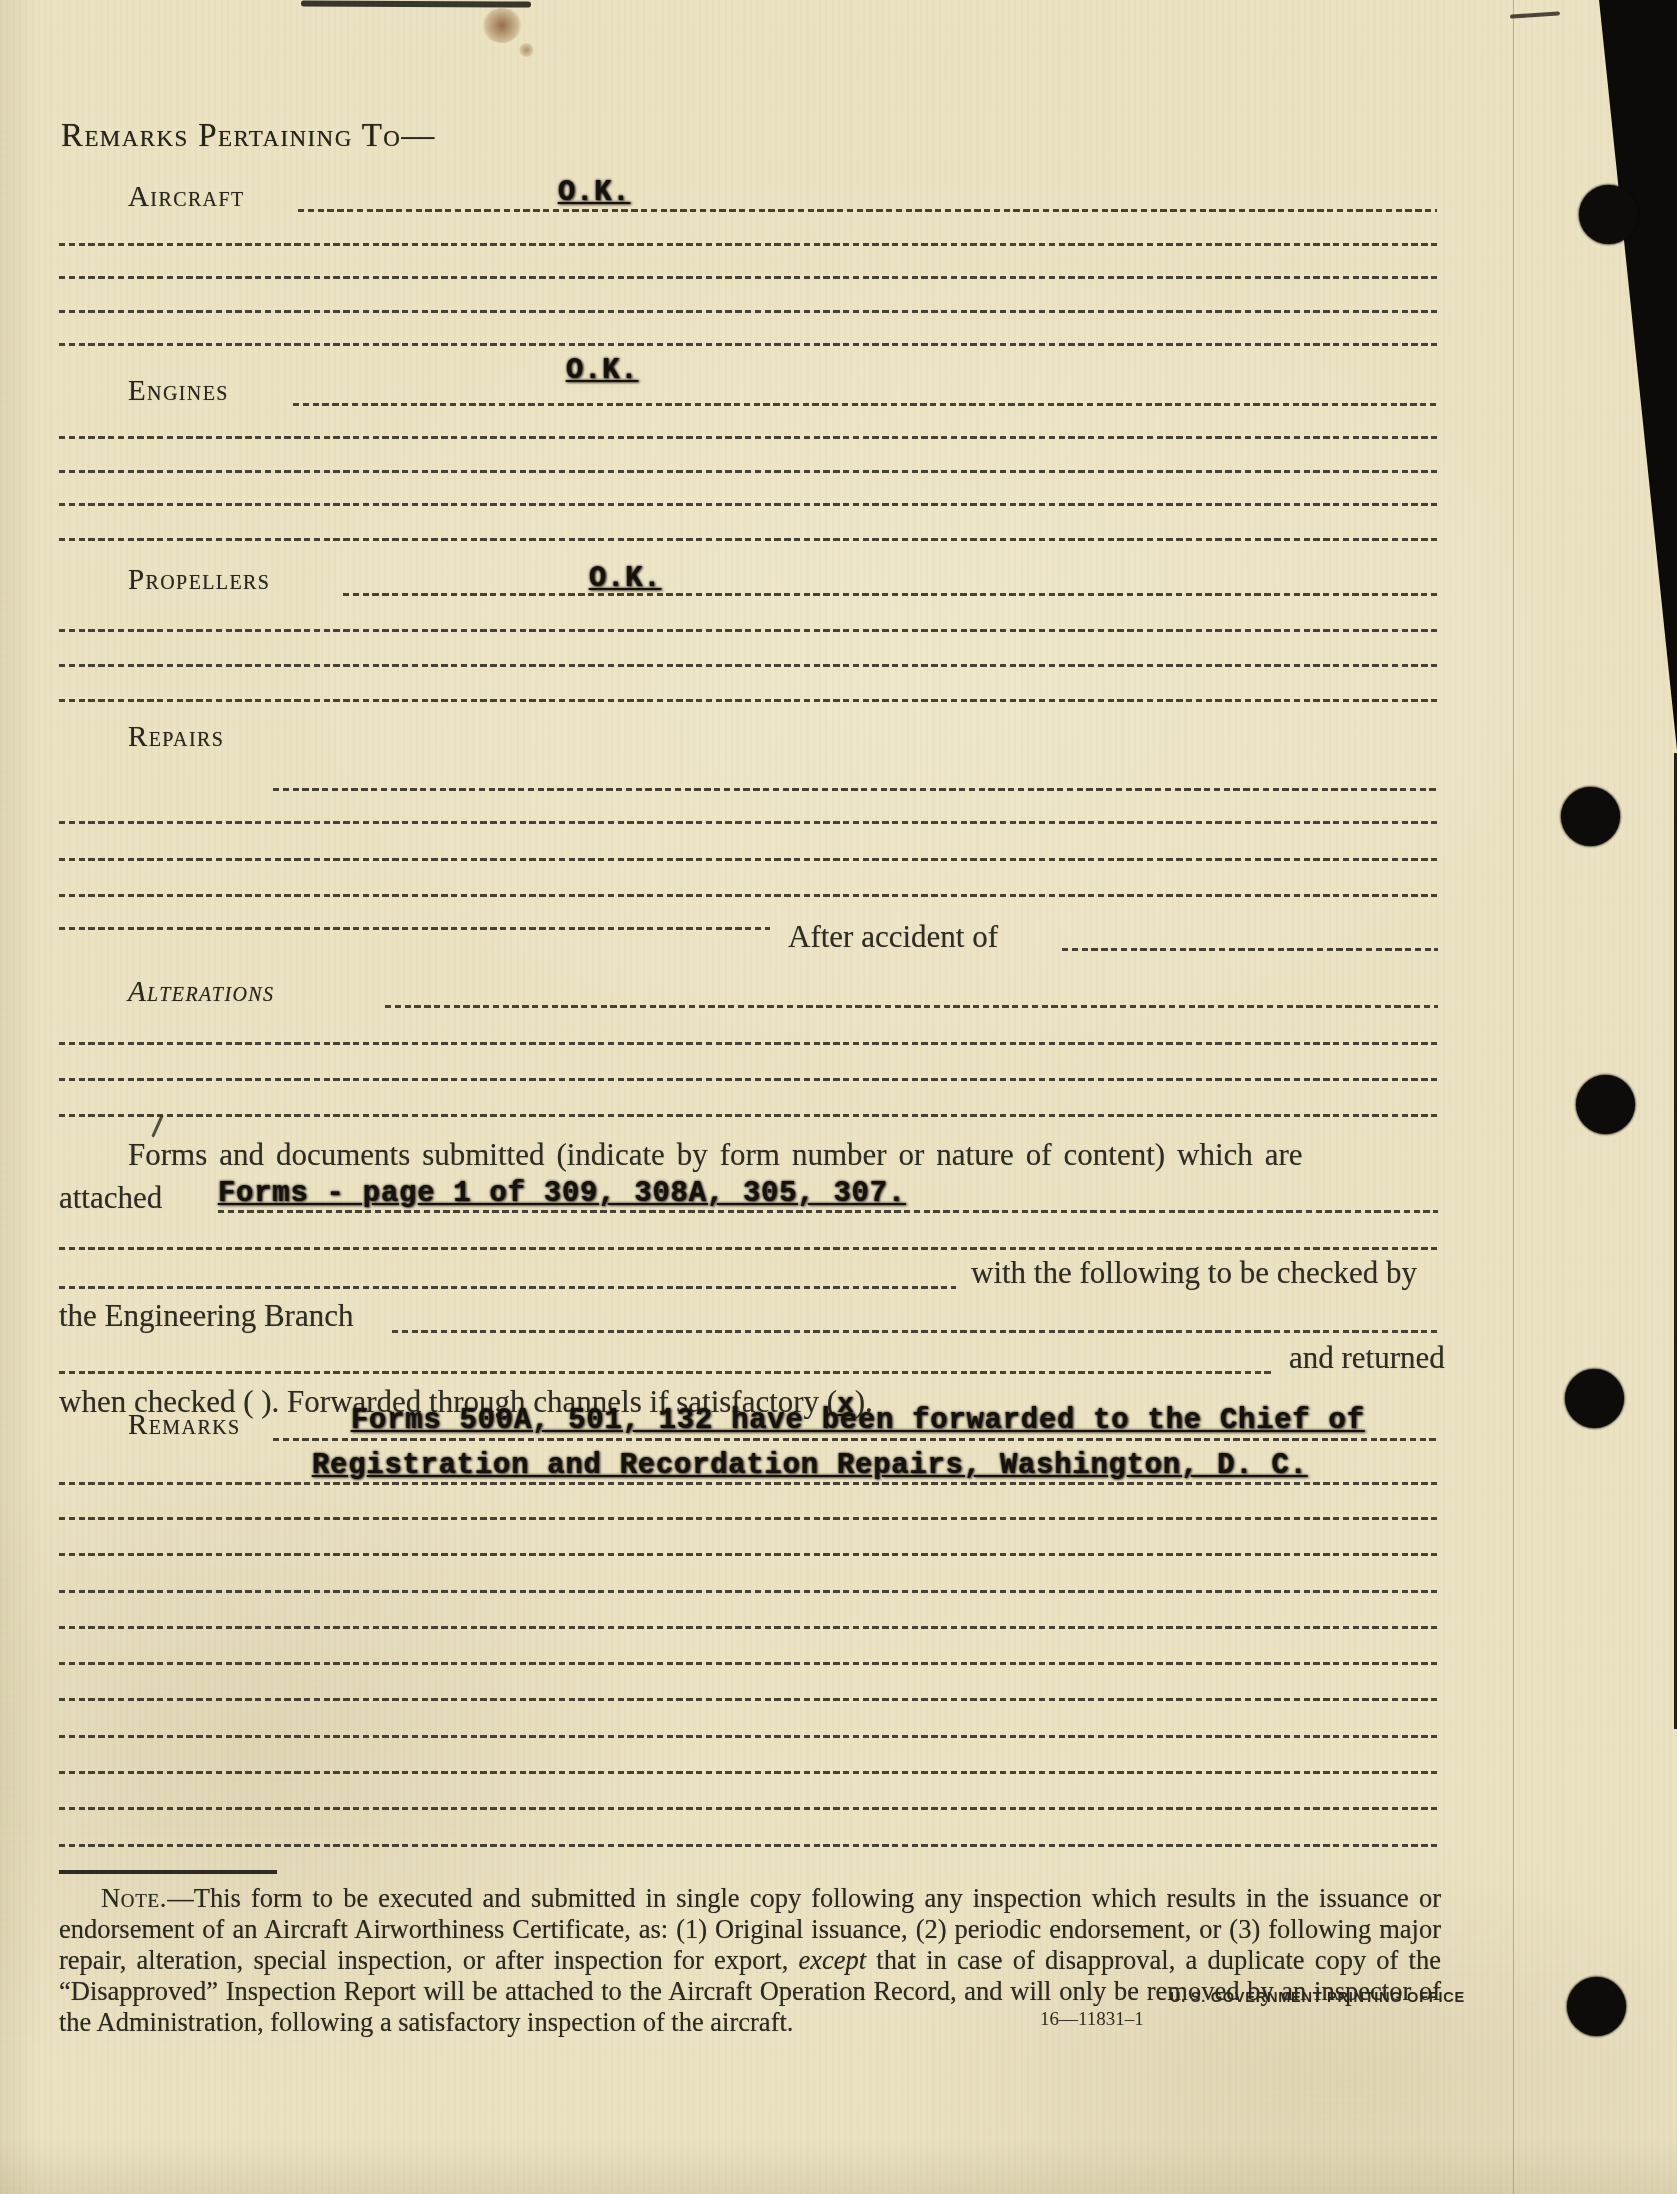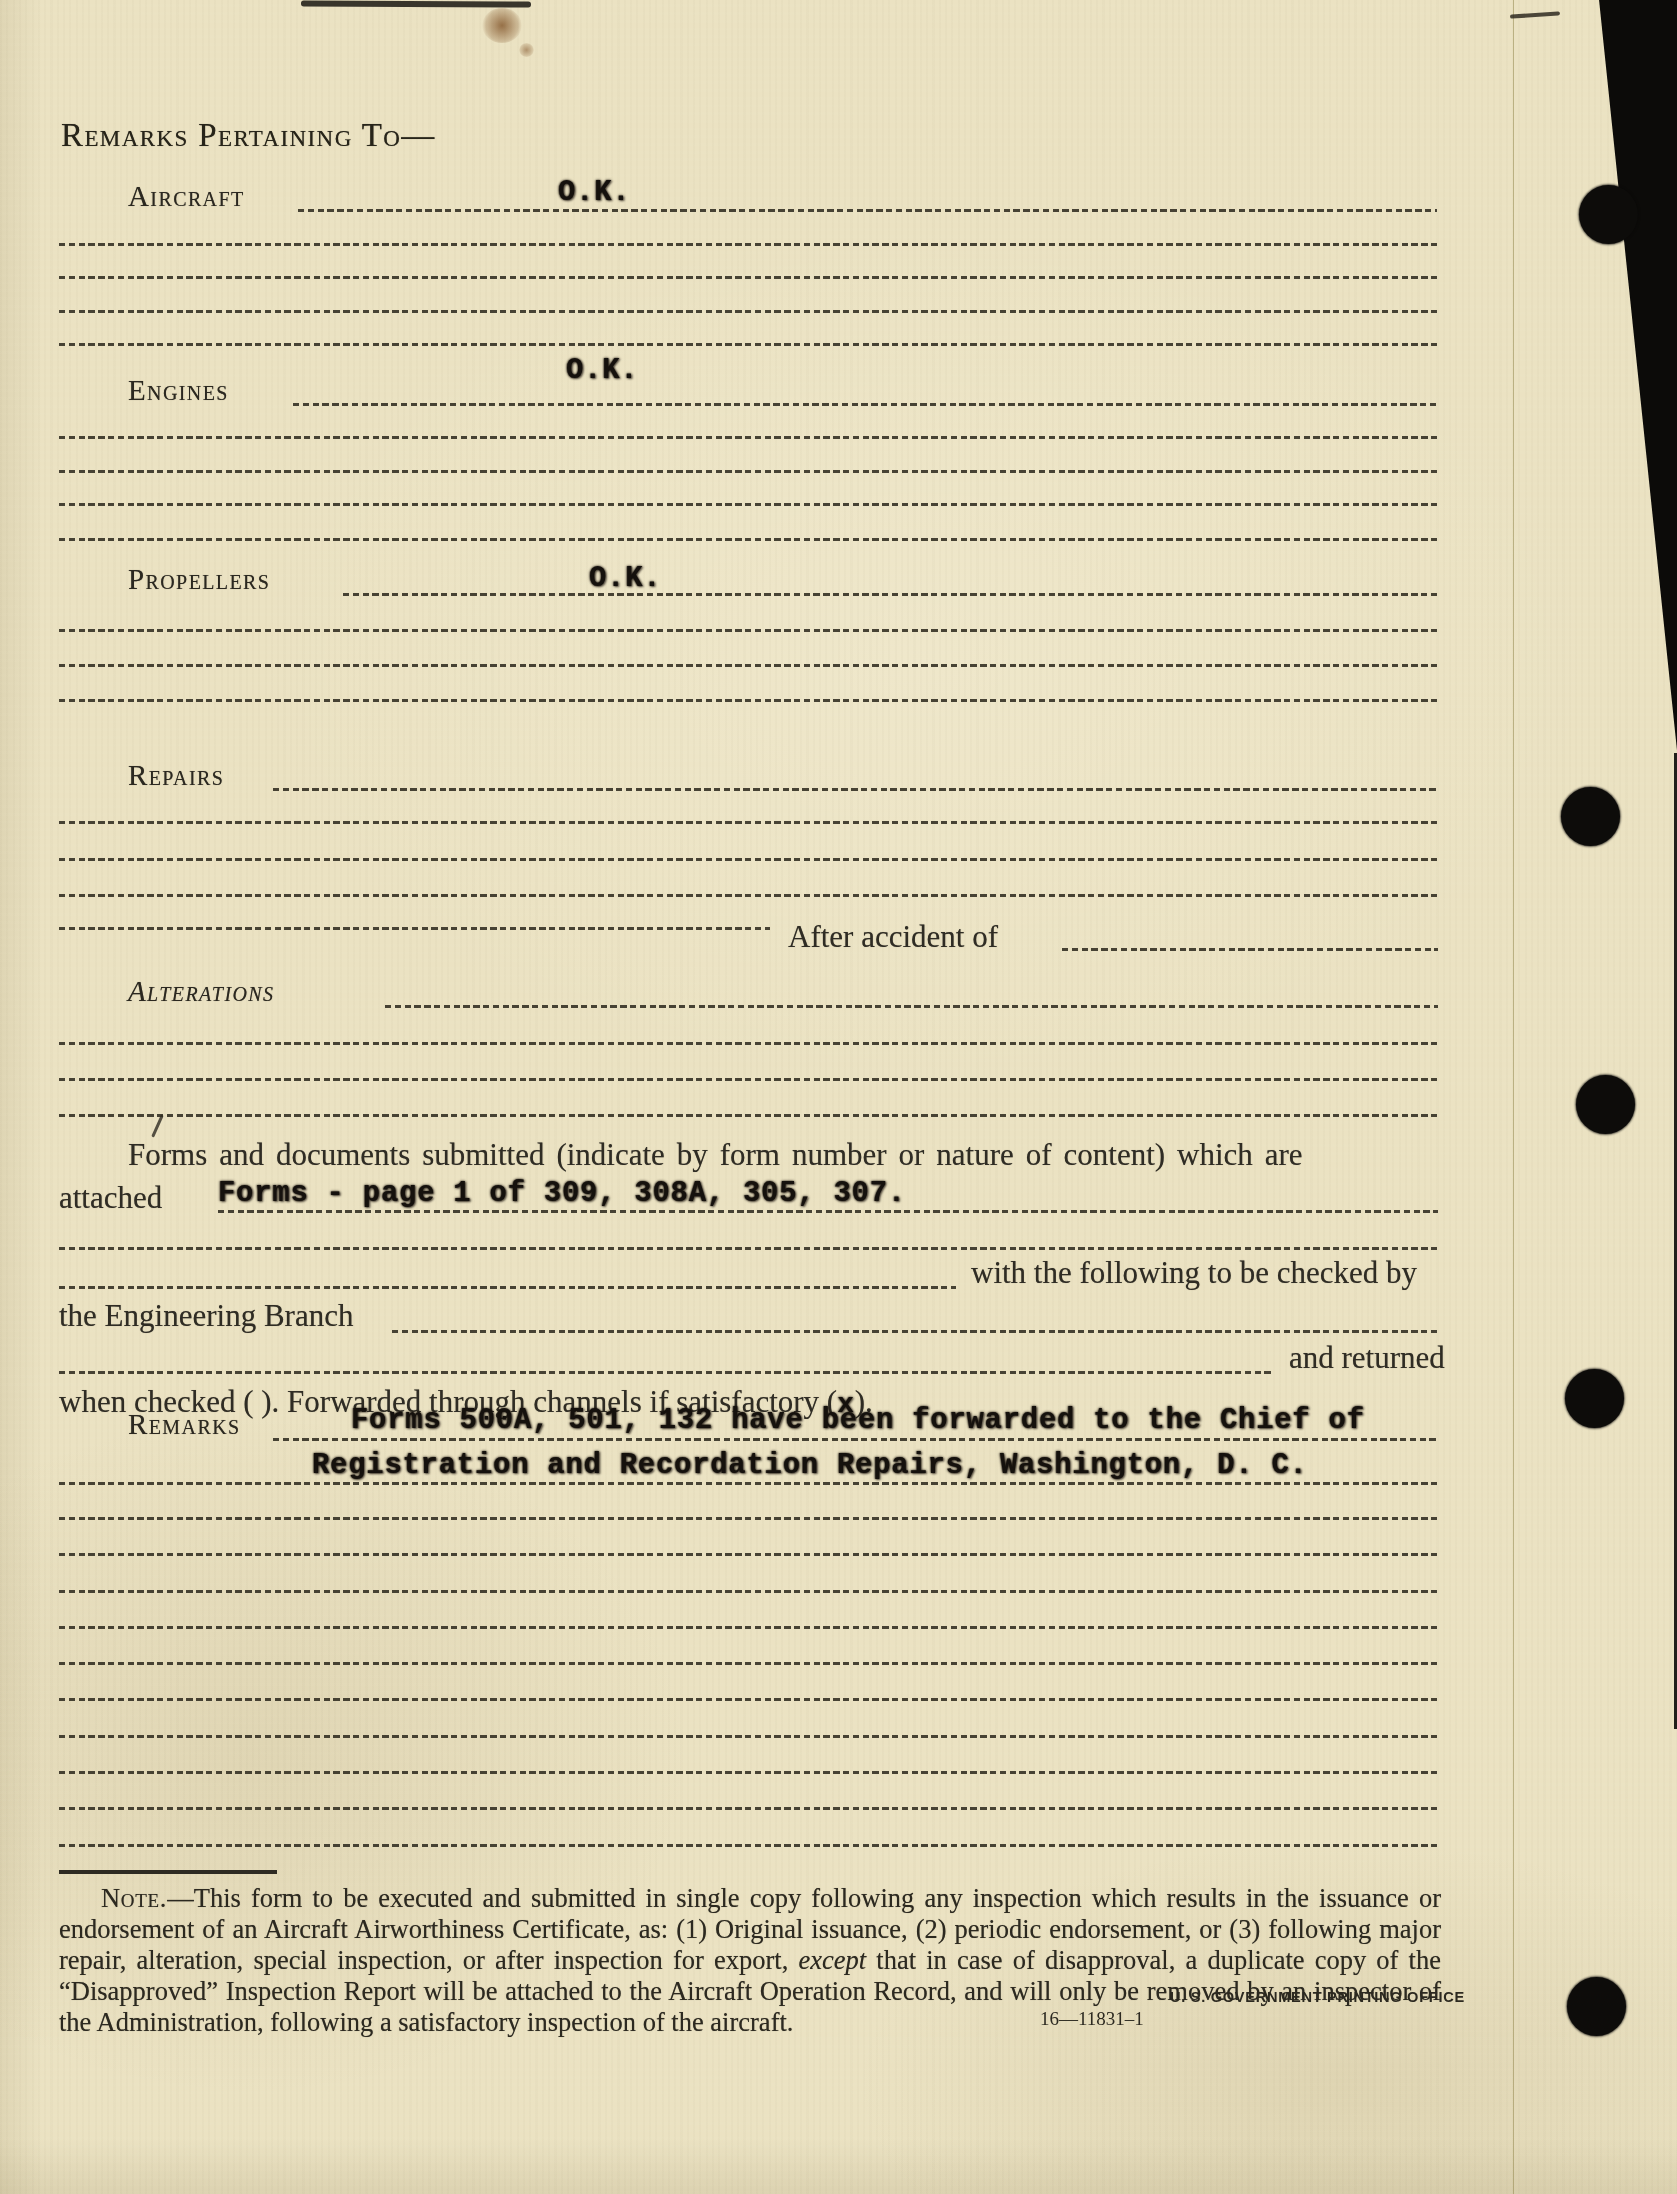--- a/index.html
+++ b/index.html
@@ -19,21 +19,21 @@
   .dline{position:absolute;height:2.8px;
     background-image:repeating-linear-gradient(90deg, rgba(48,44,32,0.88) 0px, rgba(48,44,32,0.88) 6.3px, rgba(0,0,0,0) 6.3px, rgba(0,0,0,0) 9.8px);}
   .sline{position:absolute;height:3.5px;background:#2e2b23;}
   .label{font-variant:small-caps;font-size:29px;letter-spacing:1.4px;color:#2b2820;
     text-shadow:0 0 0.7px rgba(43,40,32,0.6);white-space:nowrap;}
   .hdr{font-variant:small-caps;font-size:33px;letter-spacing:1.4px;color:#272419;
     text-shadow:0 0 0.7px rgba(43,40,32,0.7);white-space:nowrap;}
   .body-text{font-size:31px;color:#2f2c24;text-shadow:0 0 0.7px rgba(47,44,36,0.5);white-space:nowrap;}
   .typed{font-family:"Liberation Mono", monospace;font-weight:bold;font-size:29px;color:#15110d;
     letter-spacing:0.7px;white-space:nowrap;
-    text-shadow:0 0 2.8px rgba(25,18,12,0.85), 1.4px 0.7px 2.1px rgba(25,18,12,0.55), -0.7px 0 1.4px rgba(25,18,12,0.45);}
+    text-shadow:0 0 2.8px rgba(25,18,12,0.85), 1.4px 0.7px 2.1px rgba(25,18,12,0.55), -0.7px 0 1.4px rgba(25,18,12,0.45);text-decoration:underline;}
   .note{font-size:26.5px;line-height:31px;text-align:justify;color:#2c2920;
     text-shadow:0 0 0.7px rgba(44,41,32,0.5);}
   .note .nlabel{font-variant:small-caps;letter-spacing:0.7px;}
   .hole{position:absolute;width:59px;height:59px;border-radius:50%;background:#0d0c0a;
     box-shadow:0 0 2.1px 0.7px rgba(10,9,7,0.8);}
   .footer-code{font-size:19px;color:#2c2920;white-space:nowrap;}
   .footer-office{font-family:"Liberation Sans", sans-serif;font-weight:bold;font-size:14.6px;
     letter-spacing:0.7px;color:#2c2920;white-space:nowrap;}
   .crease{position:absolute;top:0;height:2194px;width:1.4px;background:rgba(150,138,80,0.55);}
   .stain{position:absolute;border-radius:50%;
@@ -80,21 +80,21 @@
   <div class="dline" style="left:59px;top:503px;width:1378px;"></div>
   <div class="dline" style="left:59px;top:538px;width:1378px;"></div>
 
   <div class="abs label" style="left:128px;top:563px;">Propellers</div>
   <div class="dline" style="left:343px;top:593px;width:1095px;"></div>
   <div class="abs typed" style="left:589px;top:562px;">O.K.</div>
   <div class="dline" style="left:59px;top:629px;width:1378px;"></div>
   <div class="dline" style="left:59px;top:664px;width:1378px;"></div>
   <div class="dline" style="left:59px;top:699px;width:1378px;"></div>
 
-  <div class="abs label" style="left:128px;top:759px;">Repairs</div>
+  <div class="abs label" style="left:128px;top:720px;">Repairs</div>
   <div class="dline" style="left:273px;top:788px;width:1164px;"></div>
   <div class="dline" style="left:59px;top:821px;width:1378px;"></div>
   <div class="dline" style="left:59px;top:858px;width:1378px;"></div>
   <div class="dline" style="left:59px;top:894px;width:1378px;"></div>
 
   <div class="dline" style="left:59px;top:927px;width:711px;"></div>
   <div class="abs body-text" style="left:788px;top:919px;">After accident of</div>
   <div class="dline" style="left:1062px;top:948px;width:376px;"></div>
 
   <div class="abs label" style="left:128px;top:975px;font-style:italic;">Alterations</div>

